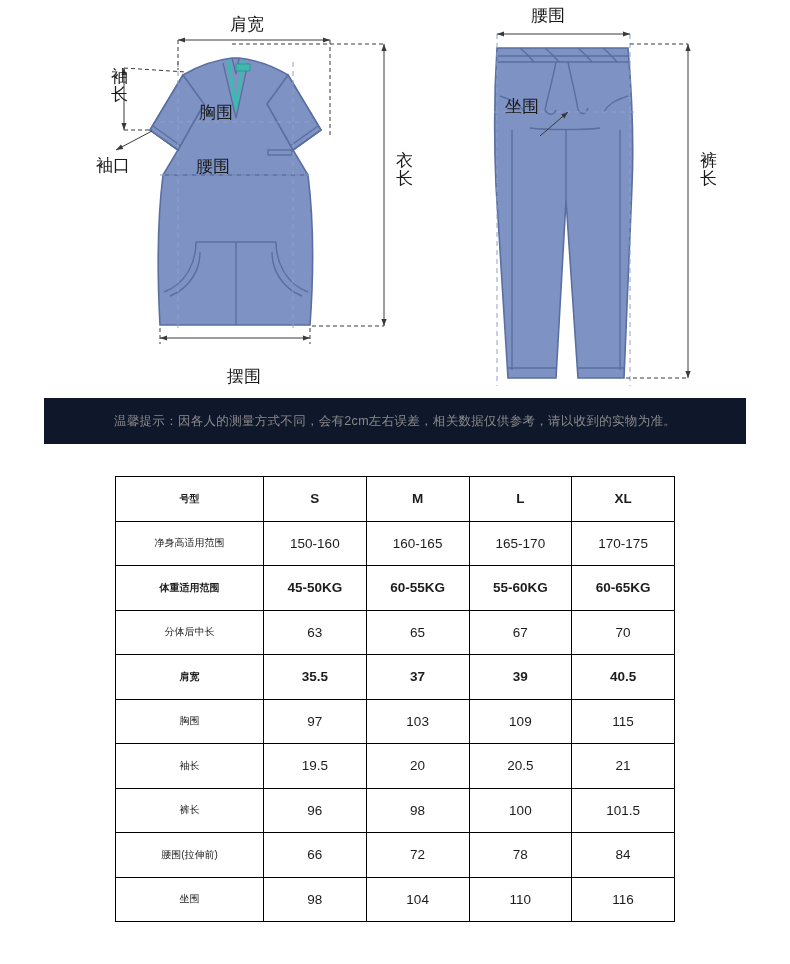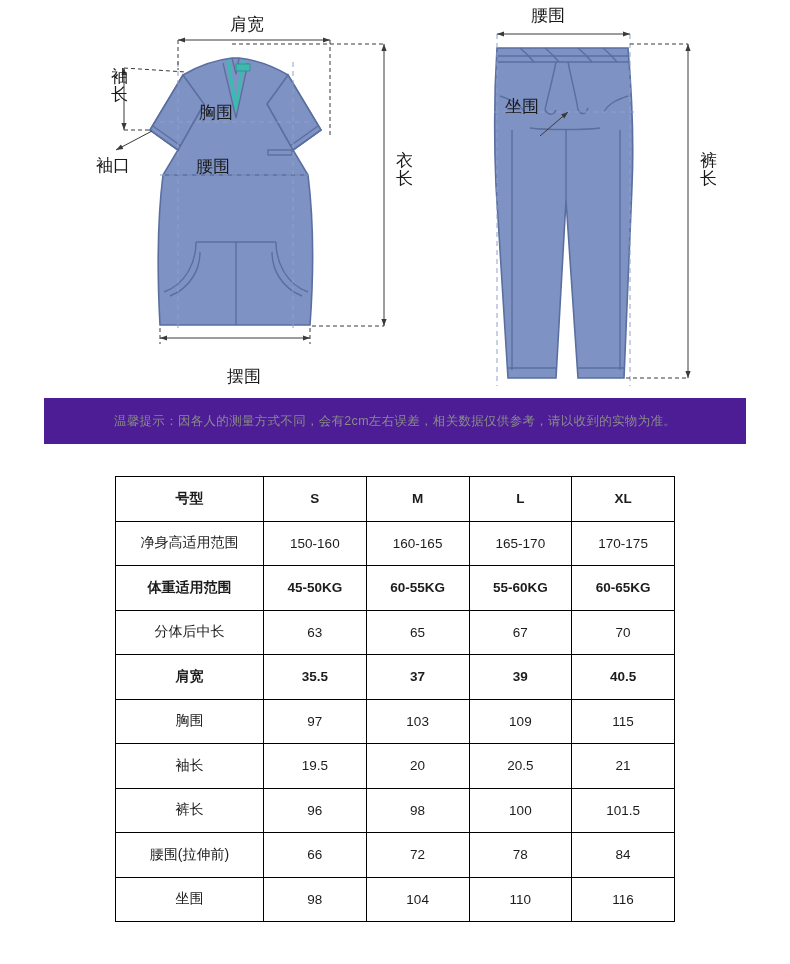--- a/index.html
+++ b/index.html
@@ -36,21 +36,21 @@
   .dlabel.vert {
     width: 1em;
     white-space: normal;
     text-align: center;
   }
 
   
   #notice {
     margin: 8px 44px 0 44px;
     height: 46px;
-    background: #4c1d95;
+    background: #0f172a;
     display: flex;
     align-items: center;
     justify-content: center;
   }
   #notice span {
     font-size: 12.5px;
     color: #8a8a8a;
     letter-spacing: .3px;
   }
 
@@ -67,21 +67,21 @@
   table td {
     border: 1px solid #000;
     height: 41.5px;
     text-align: center;
     font-size: 13.5px;
     color: #1c1c1c;
     font-family: "Liberation Sans", sans-serif;
   }
   table td.rowhead {
     width: 145px;
-    font-size: 14px;
+    font-size: 10px;
   }
   tr.bold td {
     font-weight: bold;
   }
   tr.head td {
     font-weight: bold;
   }
 </style>
 </head>
 <body>

